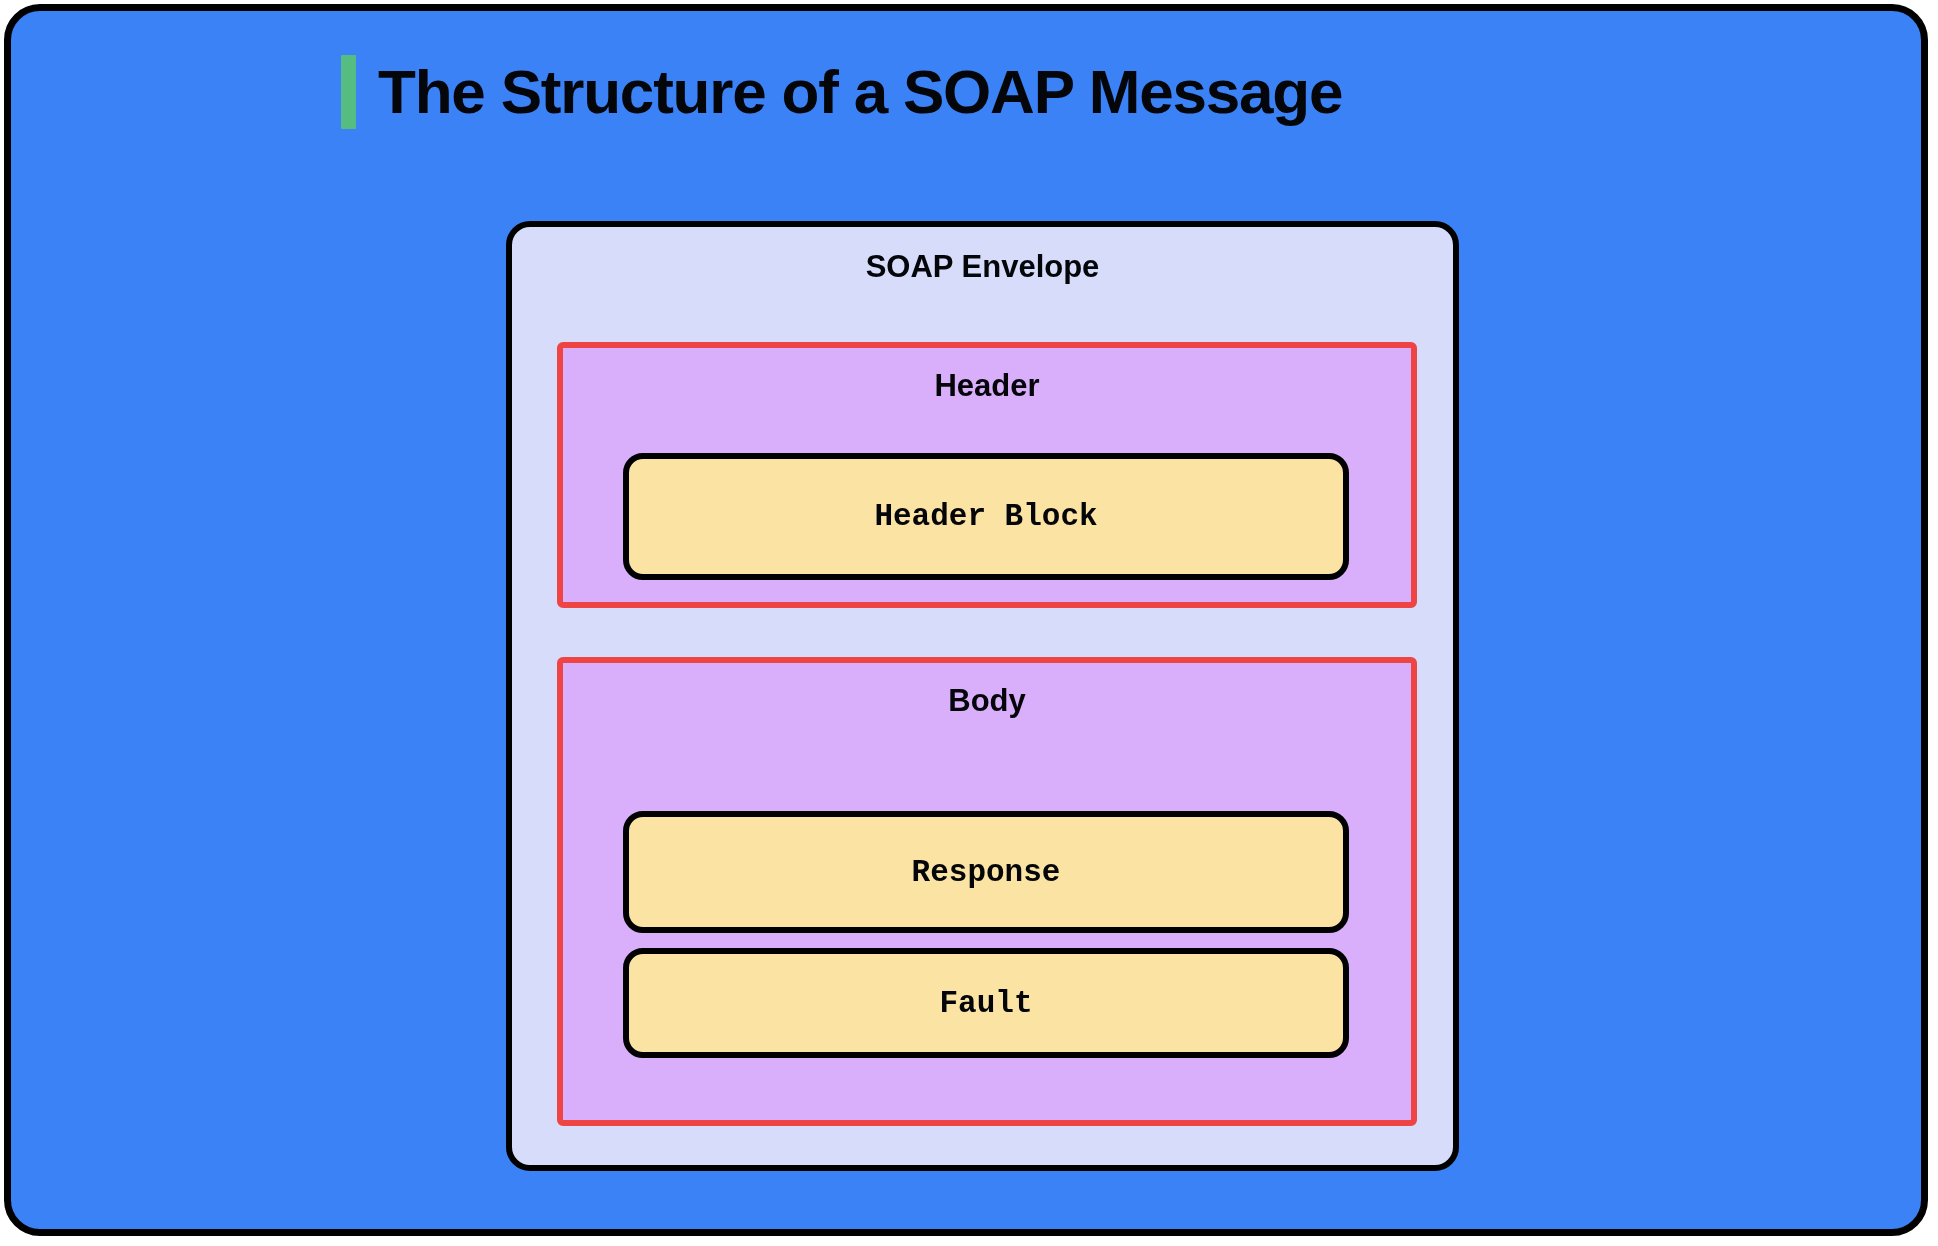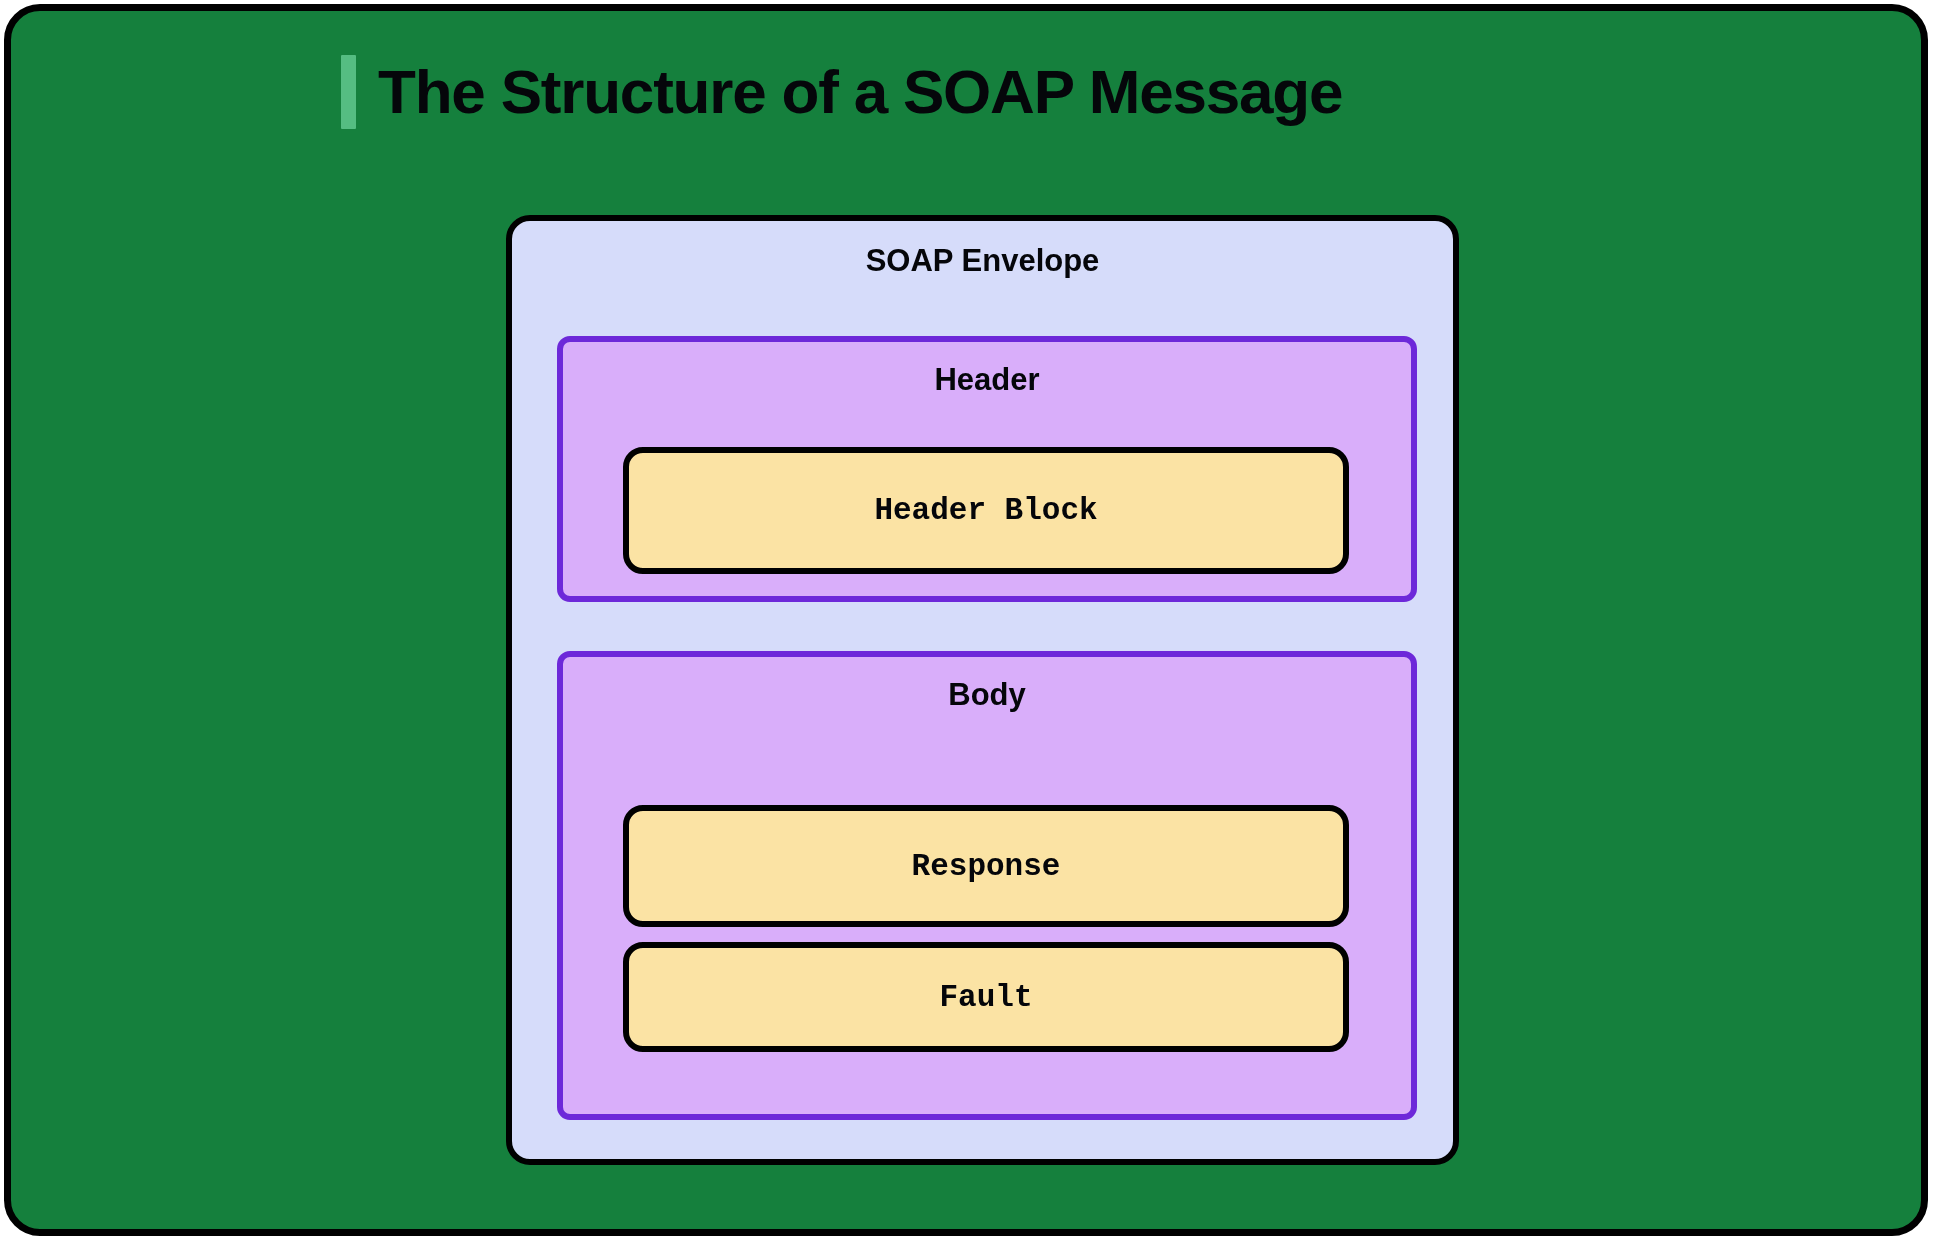--- a/index.html
+++ b/index.html
@@ -15,21 +15,21 @@
   }
 
   
   .page-frame {
     position: absolute;
     left: 4px;
     top: 4px;
     width: 1924px;
     height: 1232px;
     box-sizing: border-box;
-    background: #15803d;
+    background: #3b82f6;
     border: 7px solid #000000;
     border-radius: 36px;
   }
 
   
   .title-row {
     position: absolute;
     left: 330px;
     top: 38px;
     display: flex;
@@ -50,21 +50,21 @@
     color: #05060a;
     letter-spacing: -1.2px;
     white-space: nowrap;
     line-height: 1;
   }
 
   
   .envelope-box {
     position: absolute;
     left: 495px;
-    top: 204px;
+    top: 210px;
     width: 953px;
     height: 950px;
     box-sizing: border-box;
     background: #d6dcfa;
     border: 6px solid #000000;
     border-radius: 24px;
   }
   .envelope-label {
     position: absolute;
     left: 0;
@@ -75,22 +75,22 @@
     font-weight: bold;
     color: #05060a;
     line-height: 1;
   }
 
   
   .section-box {
     position: absolute;
     box-sizing: border-box;
     background: #d9aefa;
-    border: 6px solid #6d28d9;
-    border-radius: 13px;
+    border: 6px solid #ef4444;
+    border-radius: 6px;
     padding-left: 36px;
   }
   .section-box.header-section {
     left: 45px;
     top: 115px;
     width: 860px;
     height: 266px;
   }
   .section-box.body-section {
     left: 45px;

